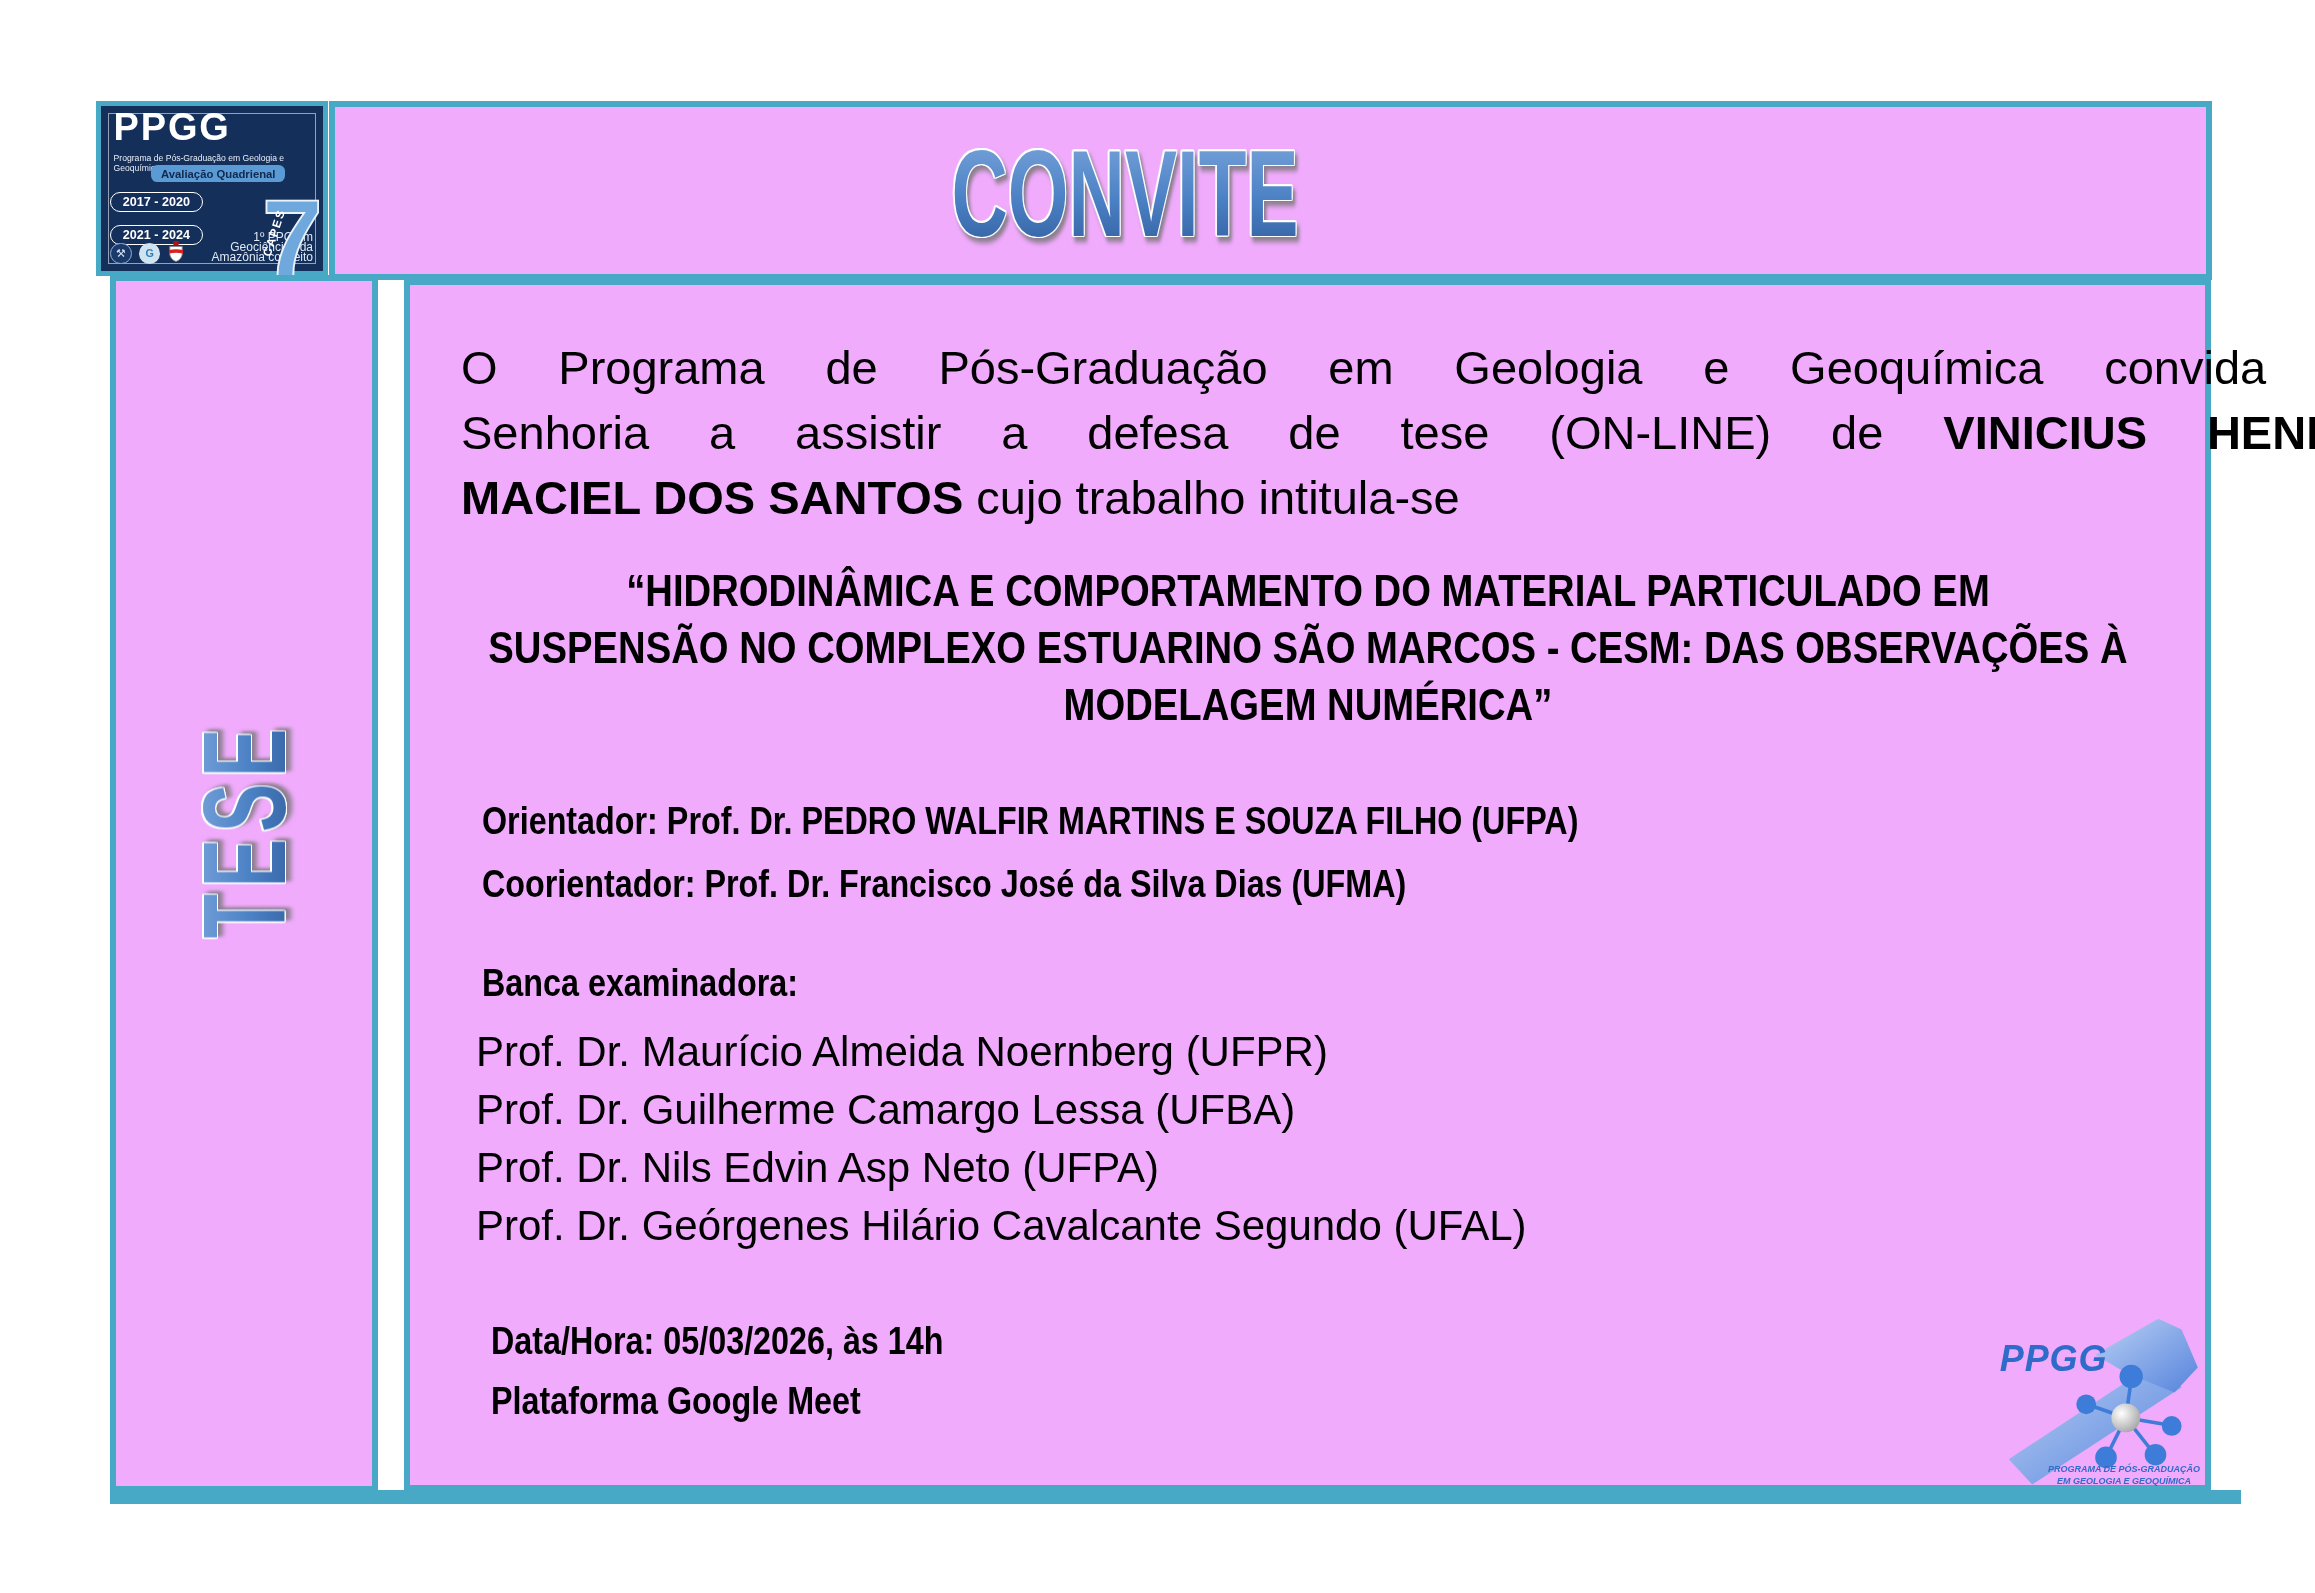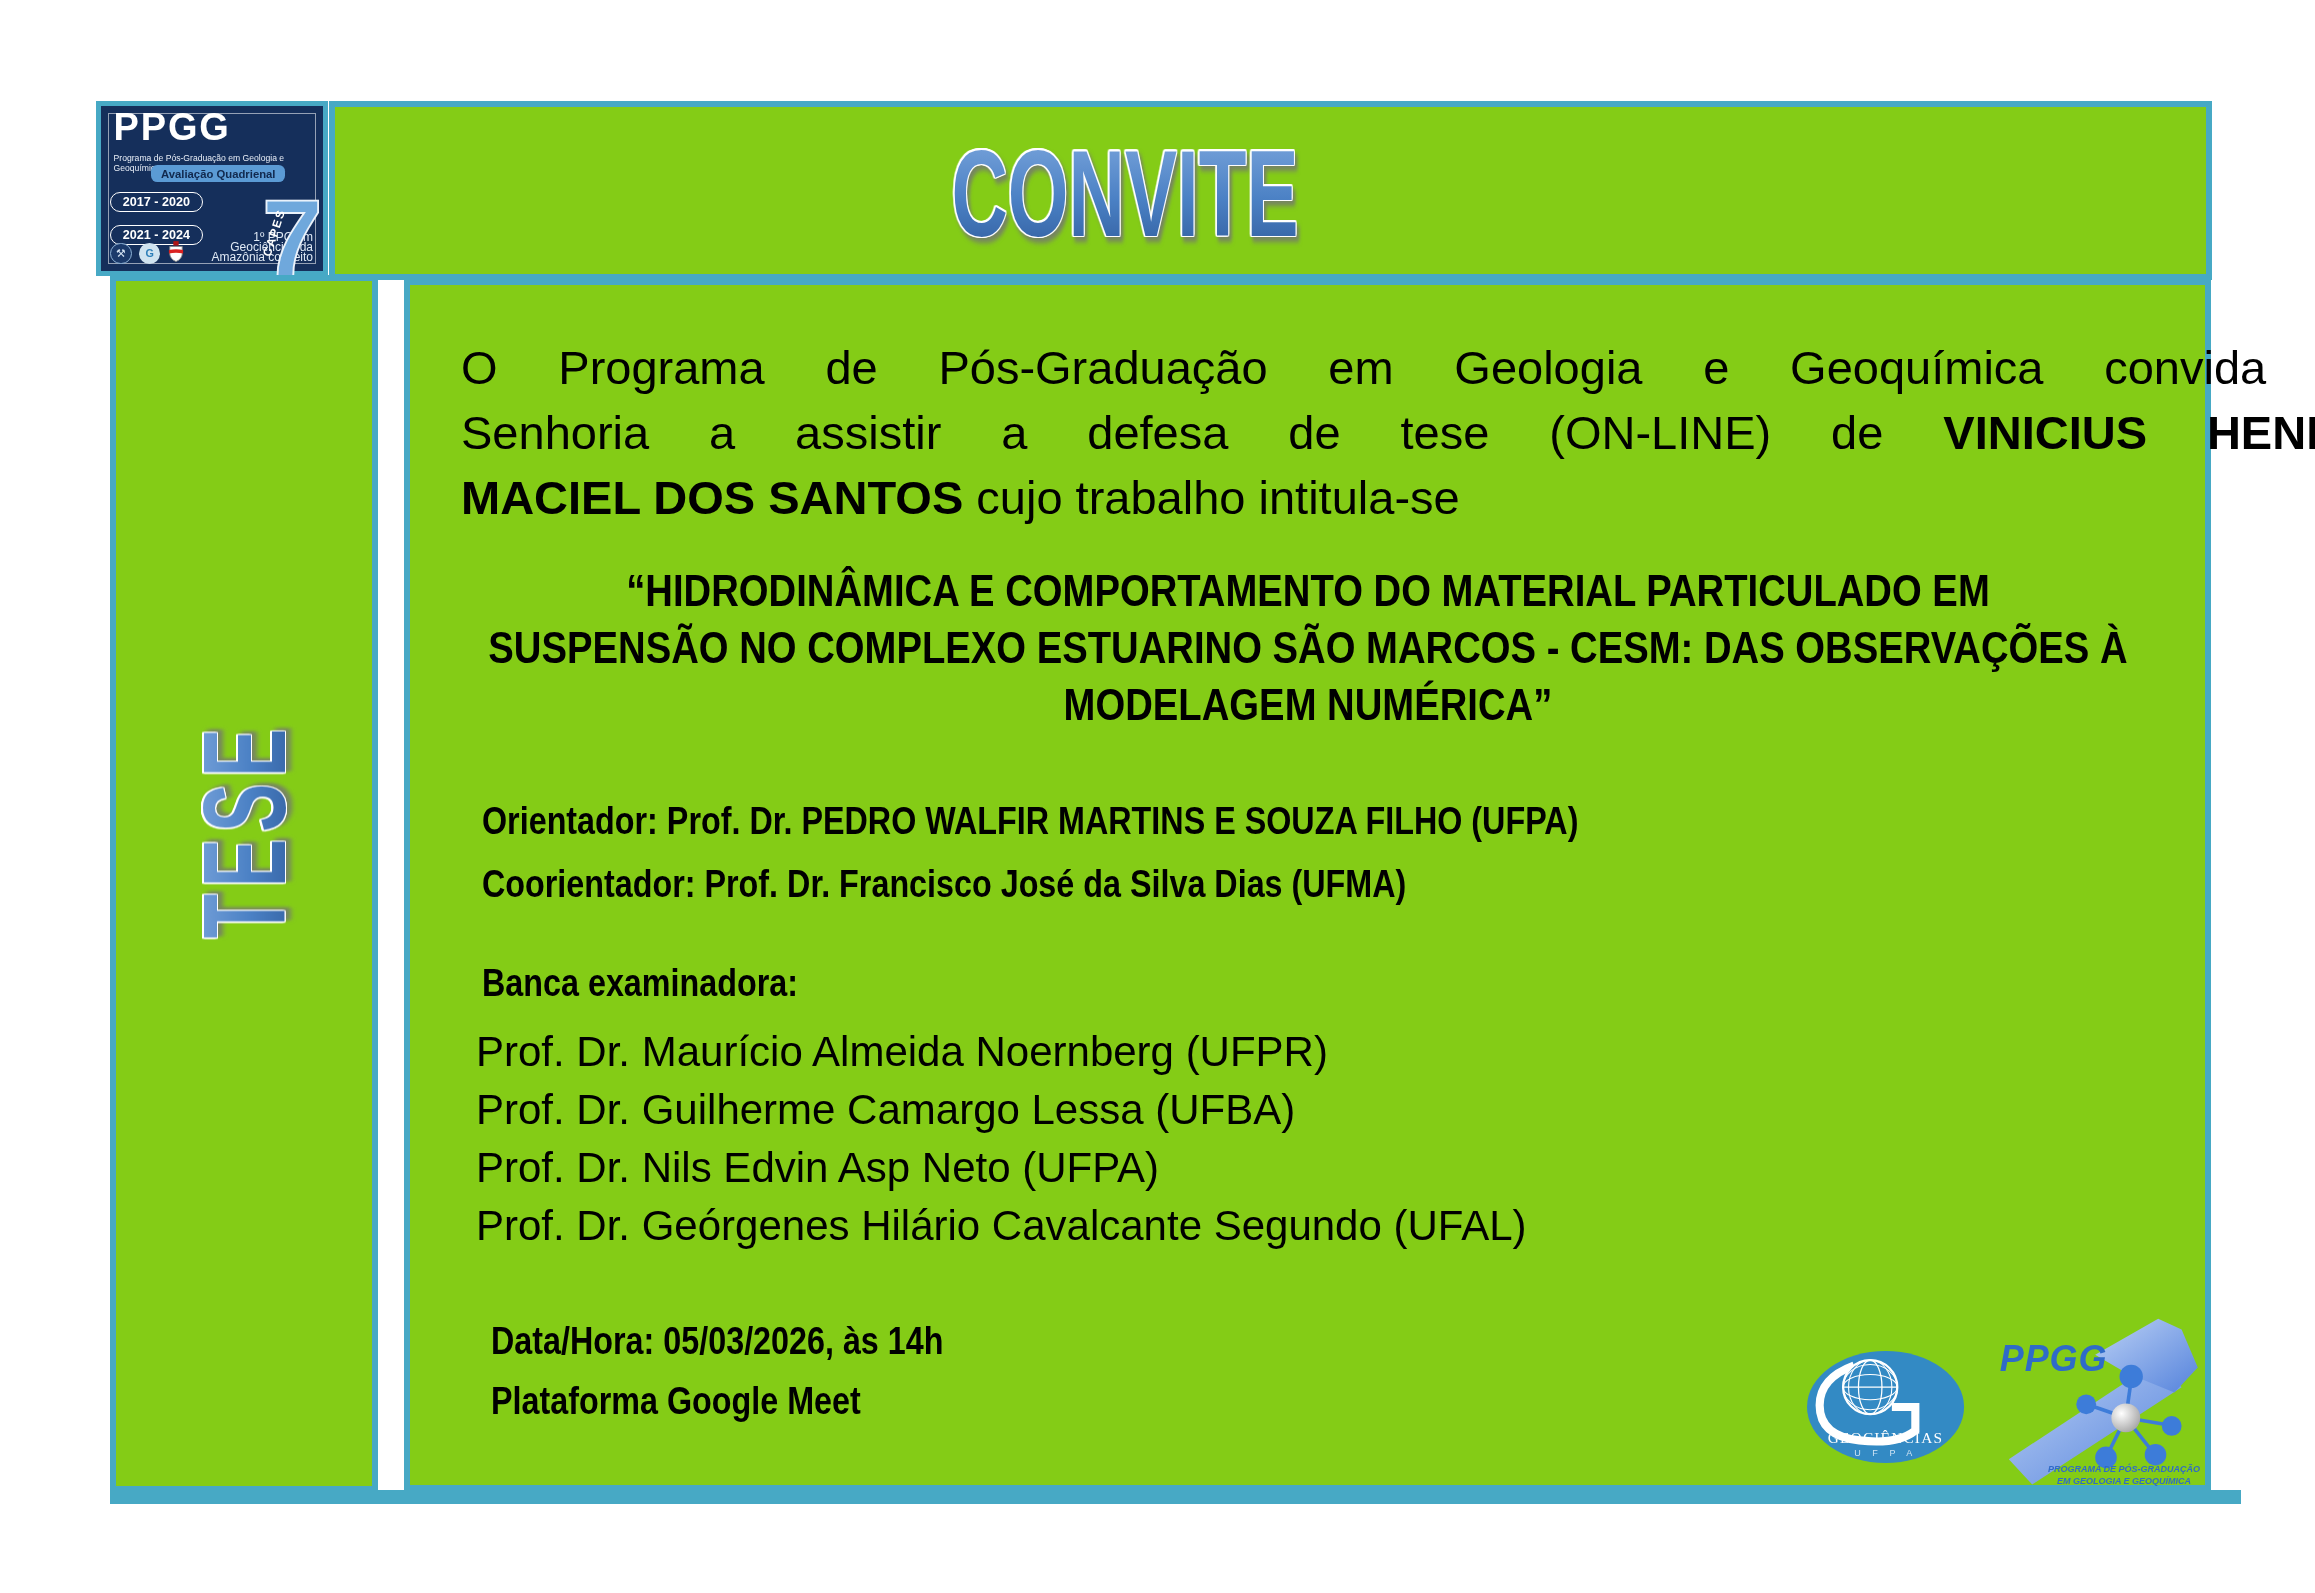--- a/index.html
+++ b/index.html
@@ -1,20 +1,20 @@
 <!DOCTYPE html>
 <html style="font-size:14.4px"><head>
 <meta charset="utf-8">
 <style>
   html,body{margin:0;padding:0;background:#ffffff;}
   #page{position:relative;width:2316px;height:1593px;background:#fff;overflow:hidden;
         font-family:"Liberation Sans",sans-serif;color:#000;}
   .abs{position:absolute;}
   
-  .tealbox{position:absolute;border:6.3px solid #47A9C5;background:#84cc16;box-sizing:border-box;}
+  .tealbox{position:absolute;border:6.3px solid #47A9C5;background:#f0abfc;box-sizing:border-box;}
   #ppgg-box{left:96px;top:101px;width:232px;height:175px;background:#152F5B;border:5.4px solid #47A9C5;}
   #header-box{left:329px;top:101px;width:1883px;height:179px;}
   #tese-box{left:110px;top:275px;width:268px;height:1217px;}
   #main-box{left:404px;top:279px;width:1807px;height:1212px;}
   #bottom-bar{position:absolute;left:110px;top:1490px;width:2131px;height:14.4px;background:#47A9C5;}
   
   .blue3d{font-weight:bold;color:transparent;
     background:linear-gradient(180deg,#7da7dd 0%,#4a80c4 55%,#305c9c 100%);
     -webkit-background-clip:text;background-clip:text;
     filter:drop-shadow(1.8px 0 0 #fff) drop-shadow(-1.8px 0 0 #fff) drop-shadow(0 1.8px 0 #fff)
@@ -121,36 +121,20 @@
       <div>Prof. Dr. Guilherme Camargo Lessa (UFBA)</div>
       <div>Prof. Dr. Nils Edvin Asp Neto (UFPA)</div>
       <div>Prof. Dr. Geórgenes Hilário Cavalcante Segundo  (UFAL)</div>
     </div>
 
     <div class="hline cond" id="event-datetime">Data/Hora: 05/03/2026, às 14h</div>
     <div class="hline cond" id="event-platform">Plataforma Google Meet</div>
   </div>
 
 
-  <div class="abs" id="geo-logo">
-    <svg width="158" height="112" viewBox="0 0 175 124">
-      <ellipse cx="87" cy="62" rx="87" ry="62" fill="#338AC4"></ellipse>
-      <path d="M52 16 Q14 30 14 60 Q14 94 58 99 Q100 104 120 88 L120 62 L94 62" fill="none" stroke="#ffffff" stroke-width="9"></path>
-      <g stroke="#ffffff" fill="#338AC4">
-        <circle cx="70" cy="40" r="30" stroke-width="2.5"></circle>
-        <ellipse cx="70" cy="40" rx="13" ry="30" stroke-width="1.4" fill="none"></ellipse>
-        <ellipse cx="70" cy="40" rx="24" ry="30" stroke-width="1.2" fill="none"></ellipse>
-        <line x1="40" y1="40" x2="100" y2="40" stroke-width="1.4"></line>
-        <ellipse cx="70" cy="40" rx="30" ry="14" stroke-width="1.2" fill="none"></ellipse>
-        <ellipse cx="70" cy="40" rx="30" ry="25" stroke-width="1.2" fill="none"></ellipse>
-      </g>
-      <text x="87" y="102" text-anchor="middle" font-size="17" fill="#ffffff" letter-spacing="1.5" font-family="Liberation Serif, serif" textLength="128">GEOCIÊNCIAS</text>
-      <text x="87" y="116" text-anchor="middle" font-size="10" fill="#cfe4f4" letter-spacing="5" font-family="Liberation Sans, sans-serif">U F P A</text>
-    </svg>
-  </div>
 
   <div class="abs" id="ppgg-logo">
     <svg width="216" height="171" viewBox="0 0 240 190">
       <defs>
         <linearGradient id="hgrad" x1="0" y1="0" x2="1" y2="1">
           <stop offset="0" stop-color="#bcd1f5"></stop>
             <stop offset="1" stop-color="#5583dc"></stop>
         </linearGradient>
         <radialGradient id="core" cx="0.35" cy="0.35" r="0.9">
           <stop offset="0" stop-color="#ffffff"></stop>

